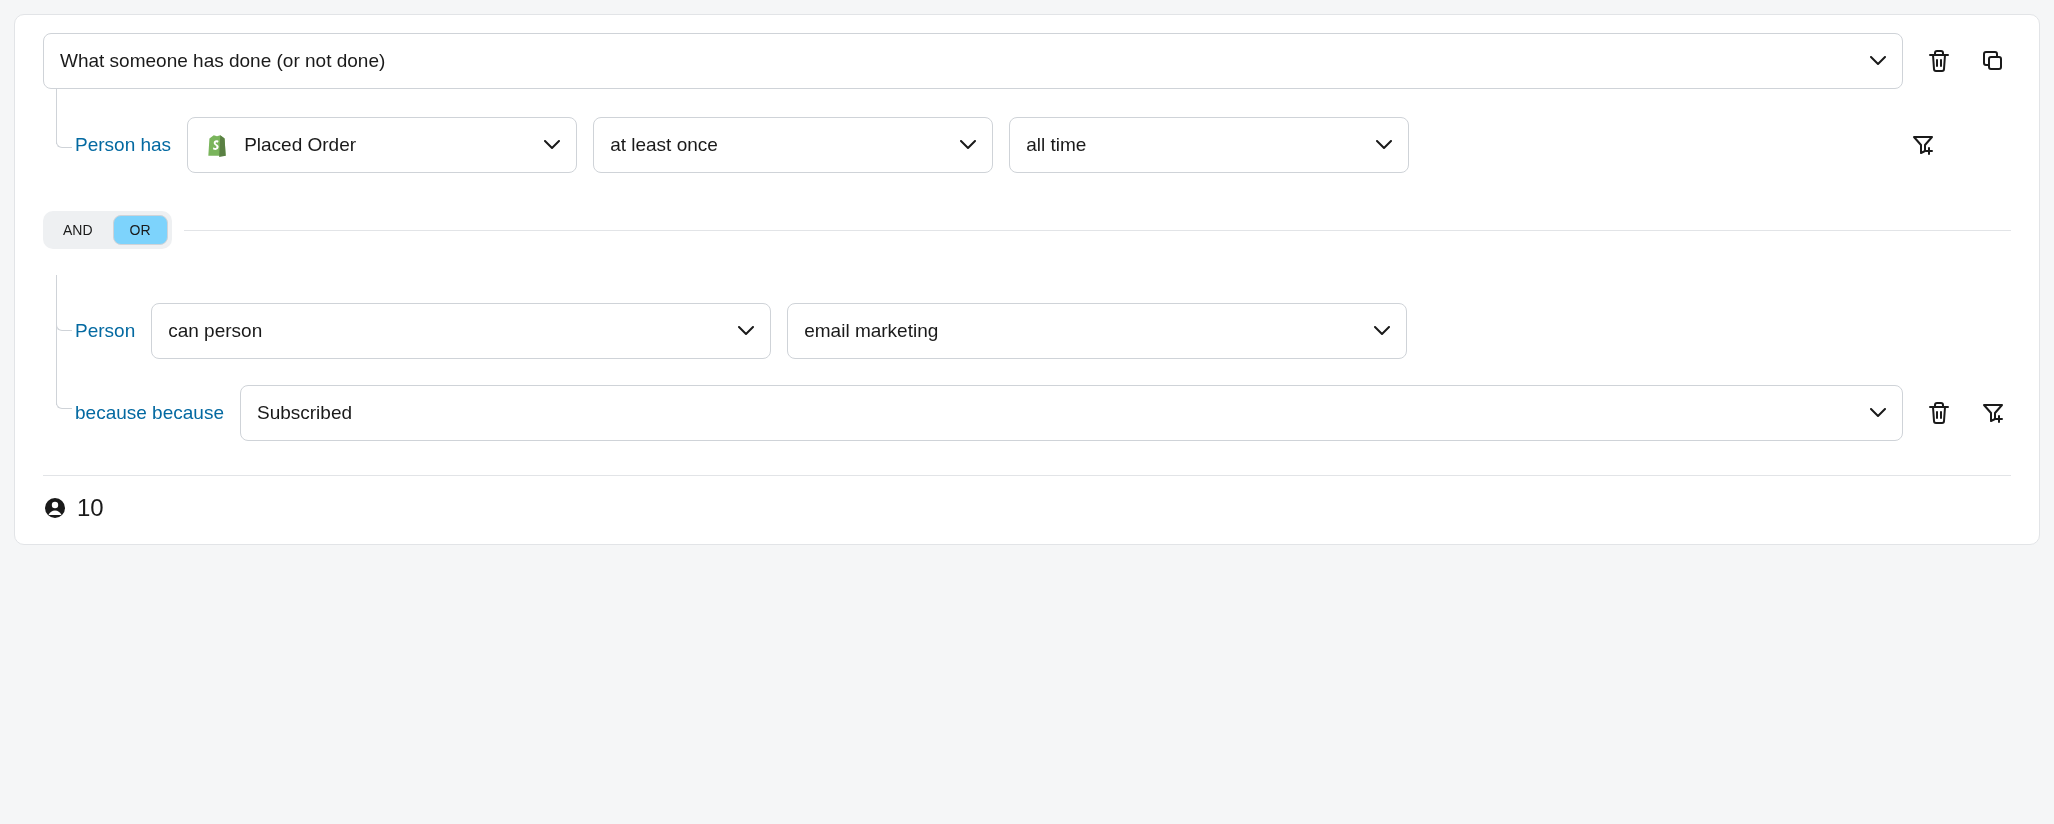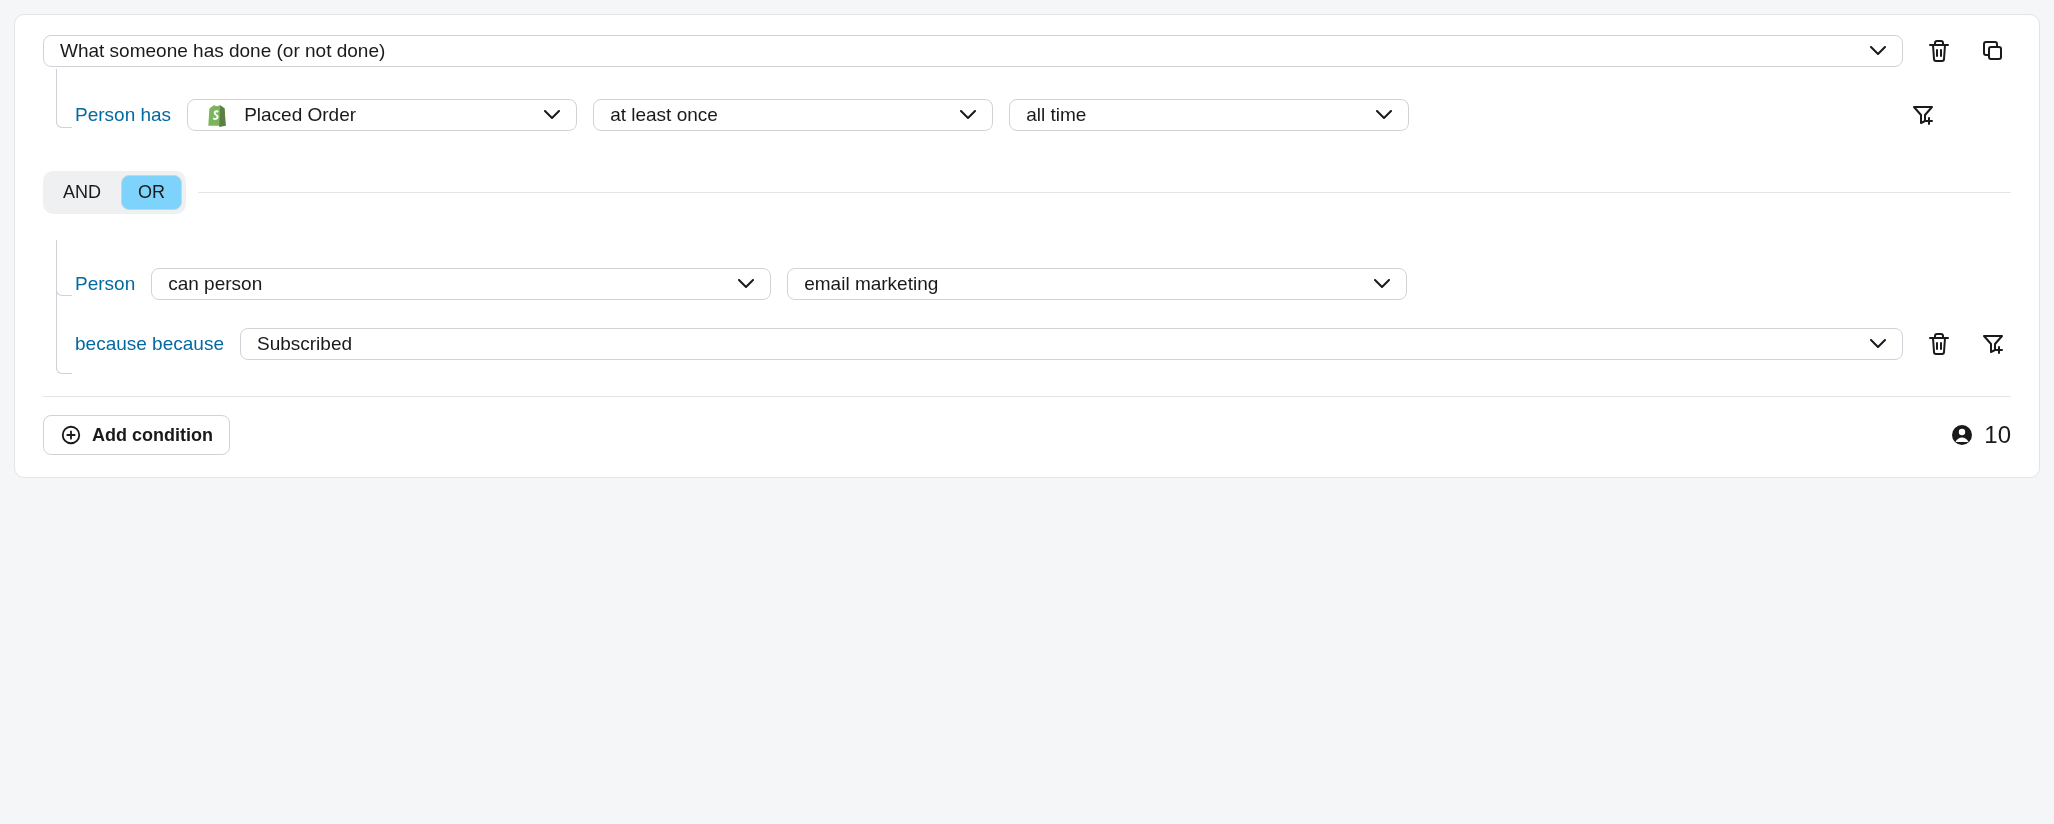--- a/index.html
+++ b/index.html
@@ -17,21 +17,21 @@
     border-radius: 10px;
     padding: 18px 28px 22px 28px;
   }
   .select {
     display: flex;
     align-items: center;
     justify-content: space-between;
     border: 1px solid #cfd3d8;
     border-radius: 8px;
     background: #fff;
-    height: 32px;
+    height: 56px;
     padding: 0 16px;
     cursor: pointer;
     gap: 12px;
     white-space: nowrap;
   }
   .select .label-wrap { display: flex; align-items: center; gap: 14px; overflow: hidden; }
   .chev { flex: 0 0 auto; }
   .icon-btn {
     width: 36px; height: 36px;
     display: flex; align-items: center; justify-content: center;
@@ -71,21 +71,21 @@
     display: flex; align-items: center;
     background: #eef0f2;
     border-radius: 10px;
     padding: 4px;
     gap: 4px;
   }
   .andor-btn {
     padding: 6px 16px;
     border-radius: 8px;
     cursor: pointer;
-    font-size: 18px;
+    font-size: 14px;
   }
   .andor-btn.active {
     background: #7dd3fc;
     border: 1px solid #cfd3d8;
   }
   .andor-divider {
     flex: 1;
     height: 0;
     border-top: 1px solid #e2e4e7;
     margin-left: 12px;
@@ -271,26 +271,20 @@
                   <use href="#filterplus"></use>
                 </svg>
             </div>
           </div>
         </div>
       </div>
     </div>
   </div>
 
   <div class="footer">
-    <div class="add-btn">
-      <svg width="22" height="22" viewBox="0 0 24 24">
-          <use href="#plus-circle"></use>
-        </svg>
-      <span>Add condition</span>
-    </div>
     <div class="count">
       <svg width="24" height="24" viewBox="0 0 24 24">
           <use href="#person"></use>
         </svg>
       <span>10</span>
     </div>
   </div>
 
 </div>
 

